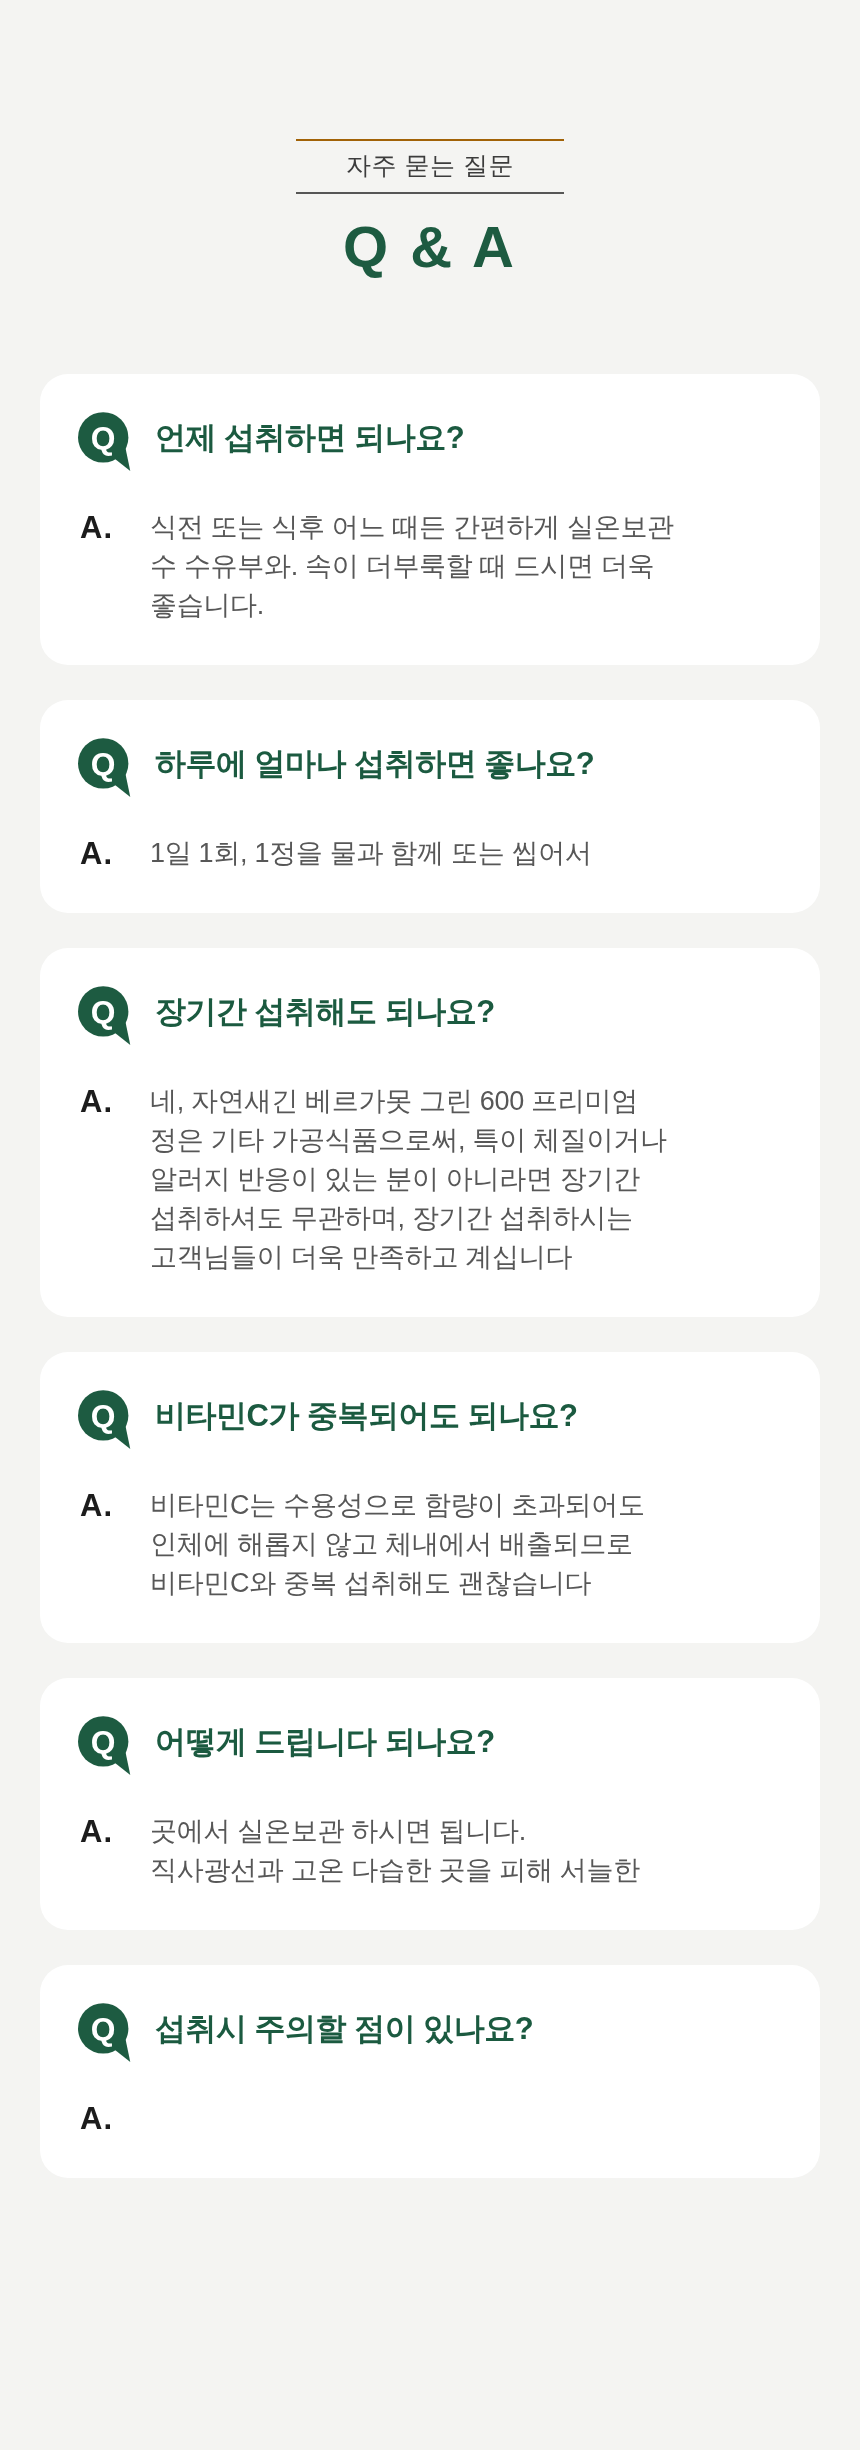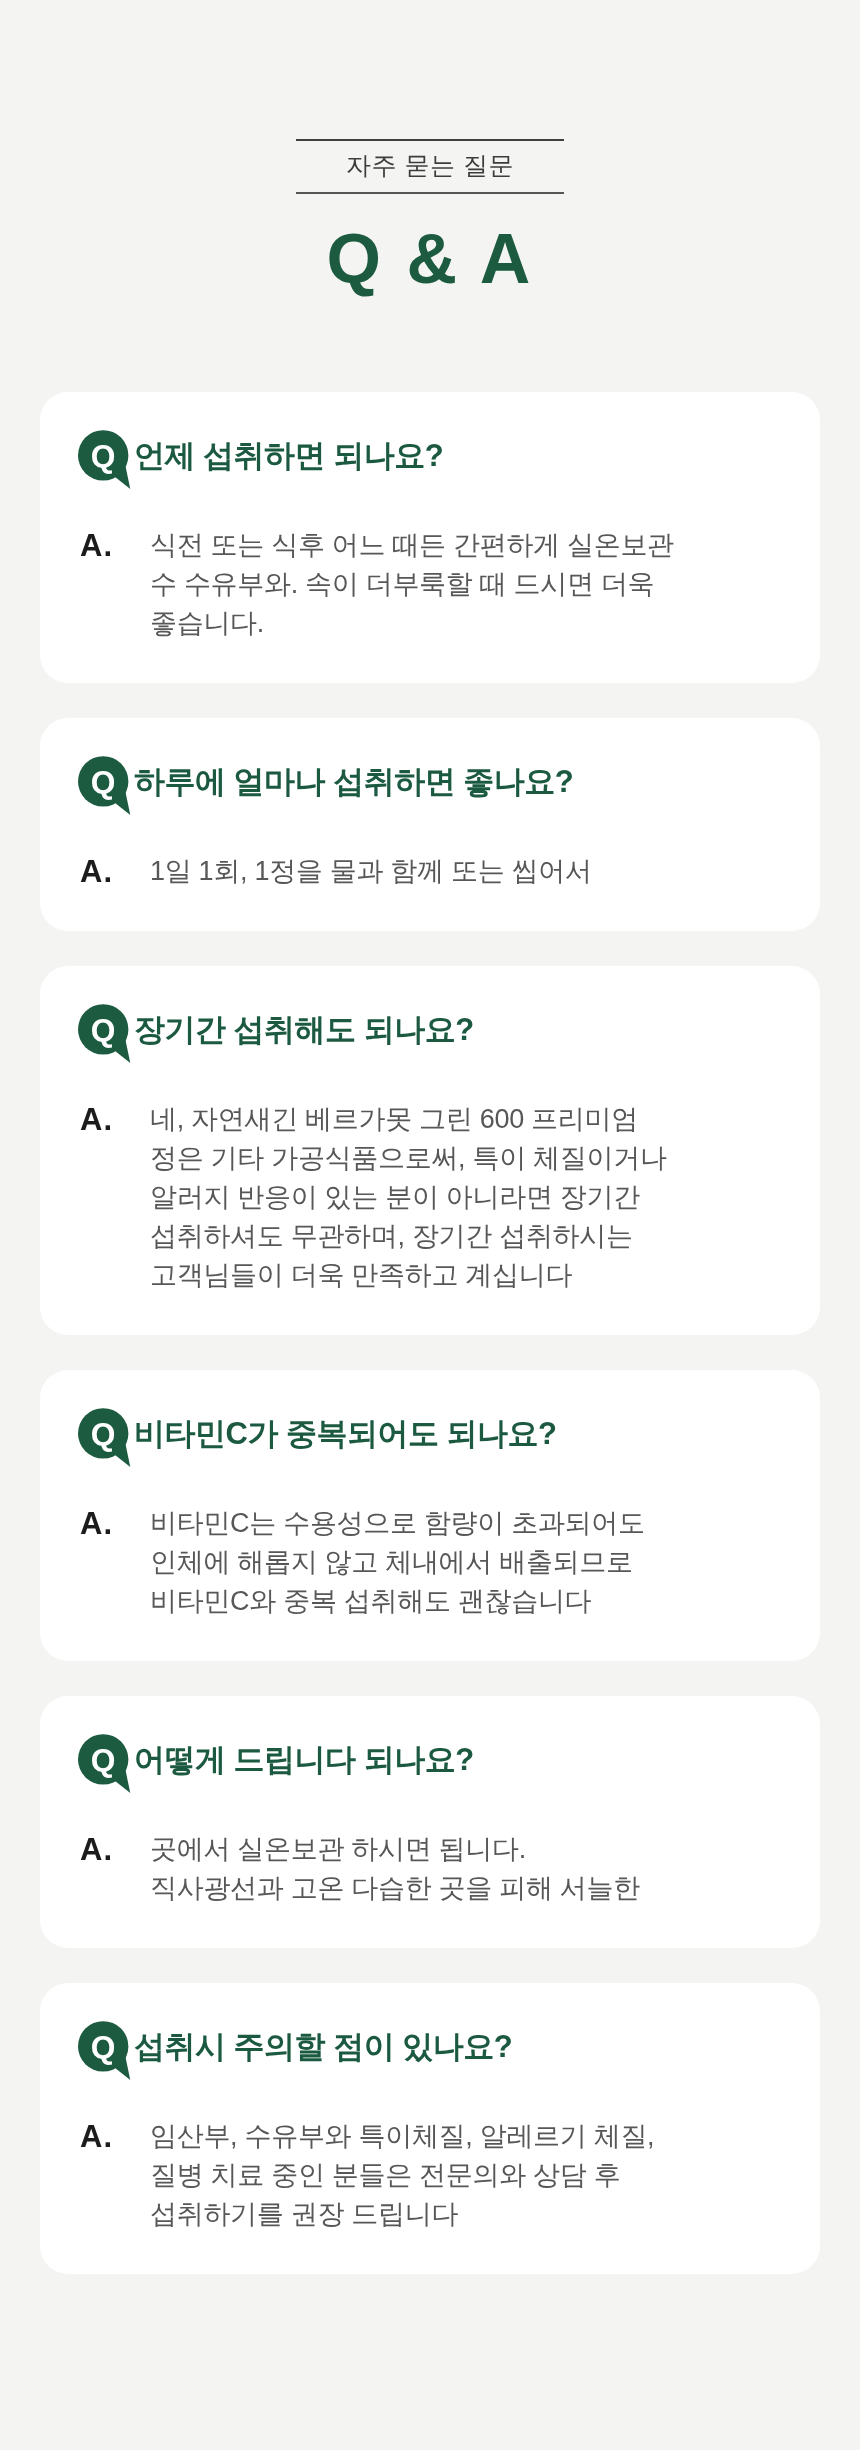--- a/index.html
+++ b/index.html
@@ -13,34 +13,34 @@
     width: 860px;
     min-height: 2450px;
     padding-top: 139px;
     padding-bottom: 110px;
   }
 
   
   .eyebrow-box {
     width: 268px;
     margin: 0 auto;
-    border-top: 2px solid #404040;
+    border-top: 2px solid #a16207;
     border-bottom: 2px solid #565656;
     padding: 8px 0 10px;
     text-align: center;
   }
   .eyebrow-text {
     font-size: 25px;
     color: #3c3c3c;
     letter-spacing: 0.5px;
   }
   .qa-title {
-    margin-top: 30px;
+    margin-top: 24px;
     text-align: center;
-    font-size: 70px;
+    font-size: 58px;
     line-height: 1.0;
     font-weight: 700;
     color: #1d5b41;
     letter-spacing: 3px;
   }
 
   
   .cards { padding: 0 40px; margin-top: 98px; }
   .card {
     background: #ffffff;
@@ -51,20 +51,21 @@
   .card:last-child { margin-bottom: 0; }
 
   .q-row { display: flex; align-items: center; }
   .q-icon { width: 56px; height: 62px; flex: 0 0 auto; }
   .q-icon svg { width: 56px; height: 62px; display: block; }
   .q-icon text {
     font-family: "Liberation Sans", "DejaVu Sans", sans-serif;
     font-weight: 700;
   }
   .q-text {
+    margin-left: 21px;
     padding-bottom: 10px;
     font-size: 31px;
     font-weight: 700;
     color: #1b5a40;
     letter-spacing: -0.5px;
   }
 
   .a-row { display: flex; align-items: flex-start; margin-top: 34px; }
   .a-label {
     flex: 0 0 auto;
@@ -206,22 +207,17 @@
           <svg viewBox="0 0 60 66" xmlns="http://www.w3.org/2000/svg">
             <path d="M37 48 L56 63 L50 34 Z" fill="#1d5b41"></path>
             <circle cx="27" cy="27" r="27" fill="#1d5b41"></circle>
             <text x="27" y="39" font-size="34" fill="#ffffff" text-anchor="middle">Q</text>
           </svg>
         </span>
         <h3 class="q-text">섭취시 주의할 점이 있나요?</h3>
       </div>
       <div class="a-row">
         <span class="a-label">A.</span>
-        <div class="a-text">
-          <div>임산부, 수유부와 특이체질, 알레르기 체질,</div>
-          <div>질병 치료 중인 분들은 전문의와 상담 후</div>
-          <div>섭취하기를 권장 드립니다</div>
-        </div>
       </div>
     </section>
 
   </div>
 </div>
 
 </body></html>

